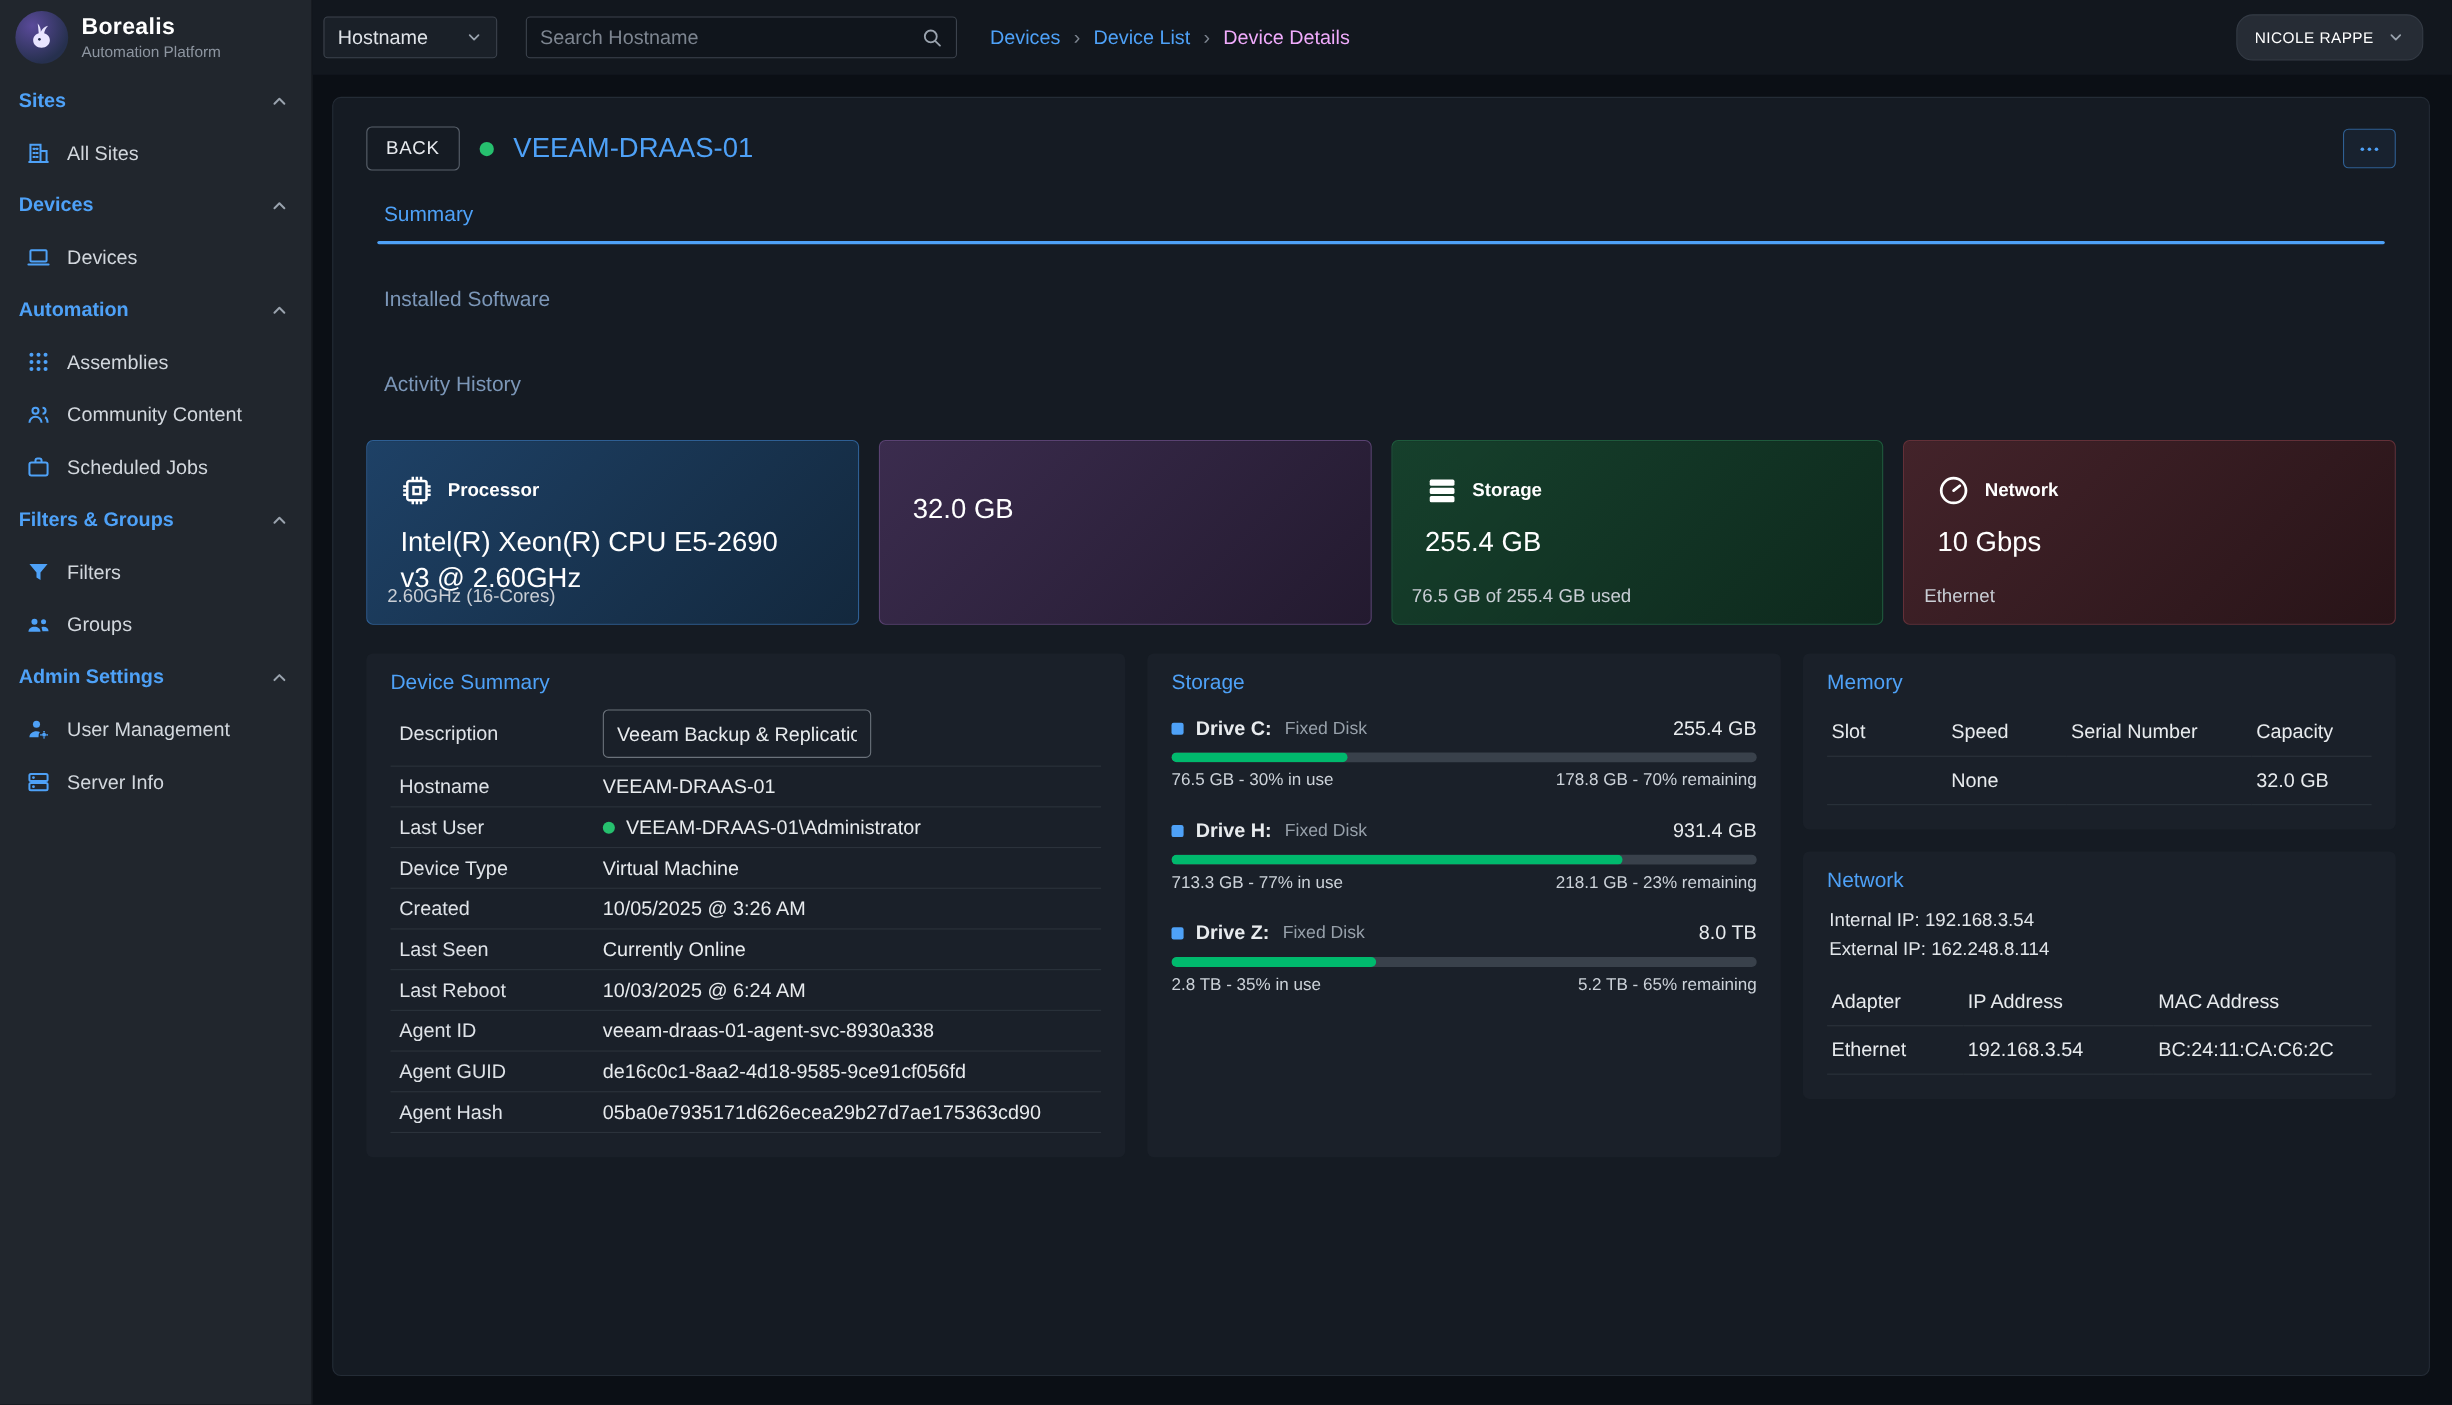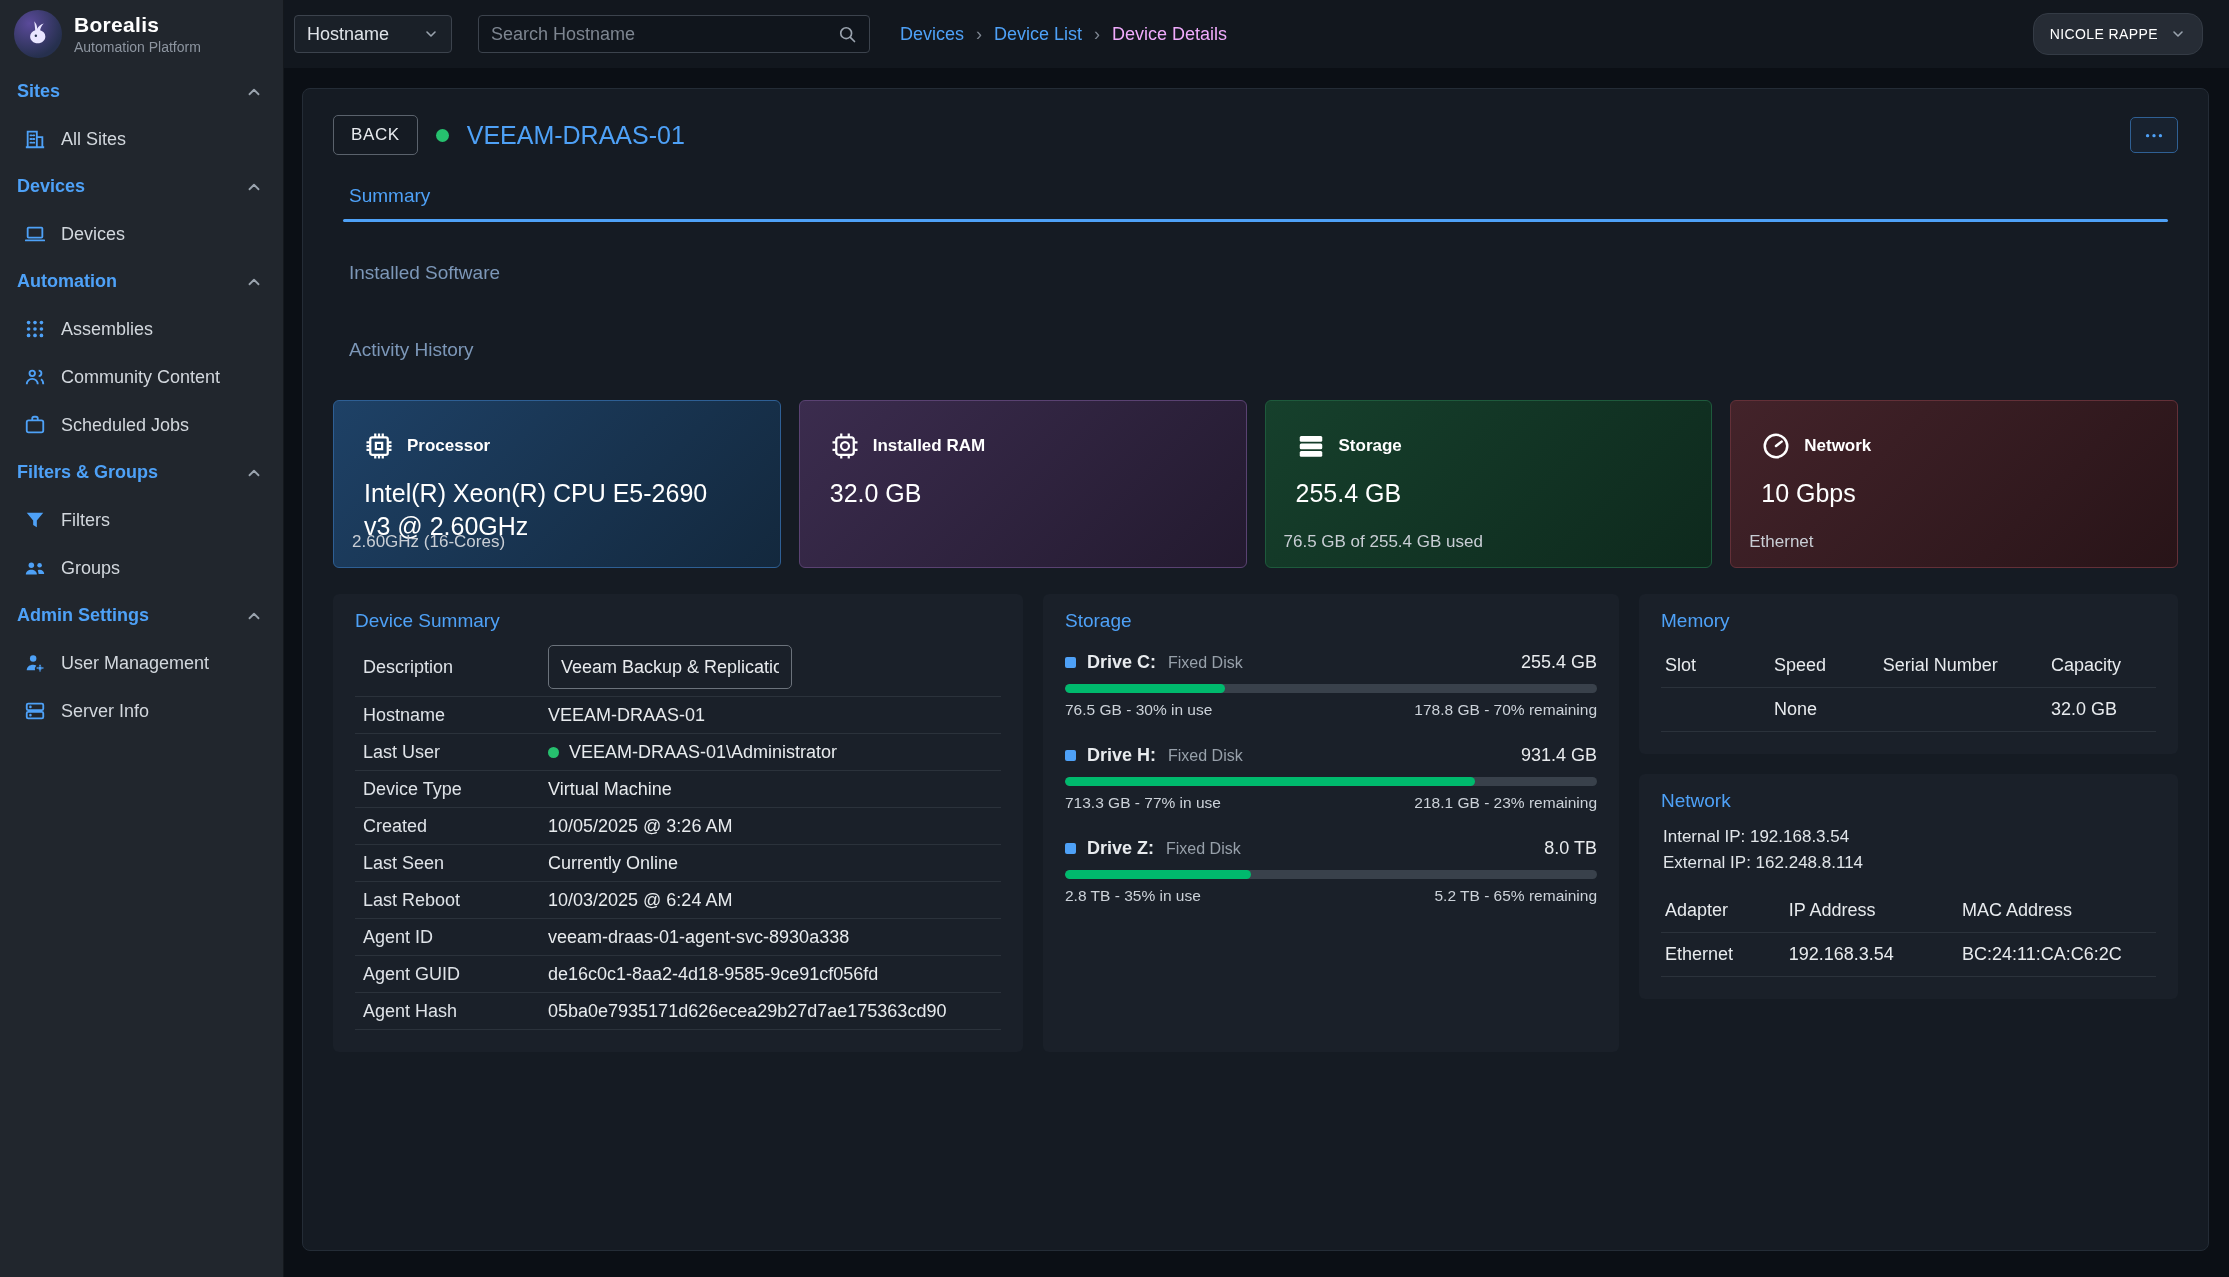--- a/index.html
+++ b/index.html
@@ -335,30 +335,20 @@
                     <rect x="9.5" y="9.5" width="5" height="5"></rect>
                     <path d="M9 2v3M12 2v3M15 2v3M9 19v3M12 19v3M15 19v3M2 9h3M2 12h3M2 15h3M19 9h3M19 12h3M19 15h3"></path>
                   </svg>
                 </span>
                 <div class="card-title">Processor</div>
               </div>
               <div class="card-value">Intel(R) Xeon(R) CPU E5-2690 v3 @ 2.60GHz</div>
               <div class="card-footer">2.60GHz (16-Cores)</div>
             </div>
             <div class="card" style="--bc: #5a4272; --from: #3b2c4e; --to: #231a2f;">
-              <div class="card-head">
-                <span class="icon">
-                  <svg viewBox="0 0 24 24" fill="none" stroke="currentColor" stroke-width="1.8">
-                    <rect x="5" y="5" width="14" height="14" rx="2"></rect>
-                    <circle cx="12" cy="12" r="3.2"></circle>
-                    <path d="M9 2v3M15 2v3M9 19v3M15 19v3M2 9h3M2 15h3M19 9h3M19 15h3"></path>
-                  </svg>
-                </span>
-                <div class="card-title">Installed RAM</div>
-              </div>
               <div class="card-value">32.0 GB</div>
             </div>
             <div class="card" style="--bc: #1e5a3c; --from: #16402c; --to: #0e291d;">
               <div class="card-head">
                 <span class="icon">
                   <svg viewBox="0 0 24 24" fill="currentColor">
                     <rect x="3" y="4" width="18" height="4.5" rx="1.2"></rect>
                     <rect x="3" y="10" width="18" height="4.5" rx="1.2"></rect>
                     <rect x="3" y="16" width="18" height="4.5" rx="1.2"></rect>
                   </svg>

